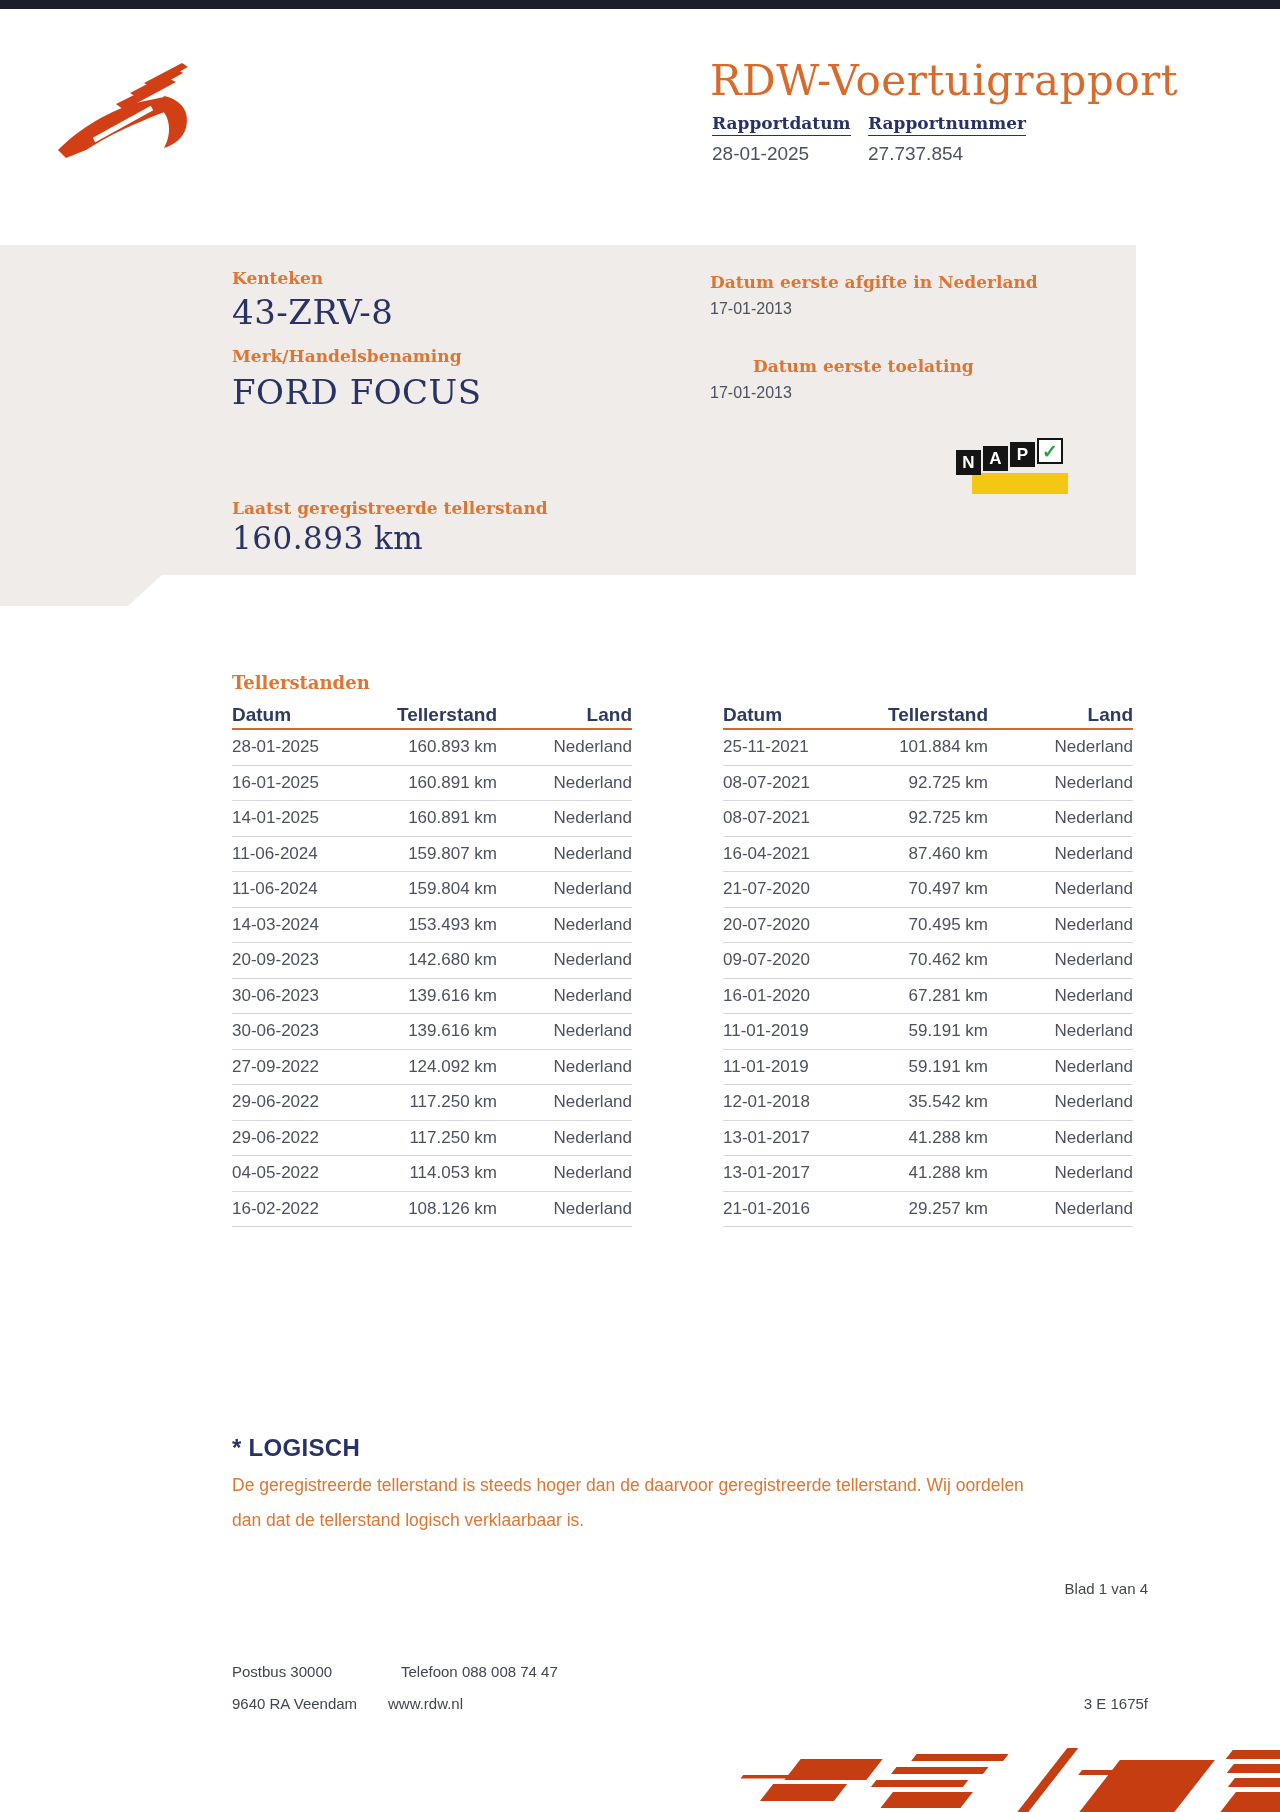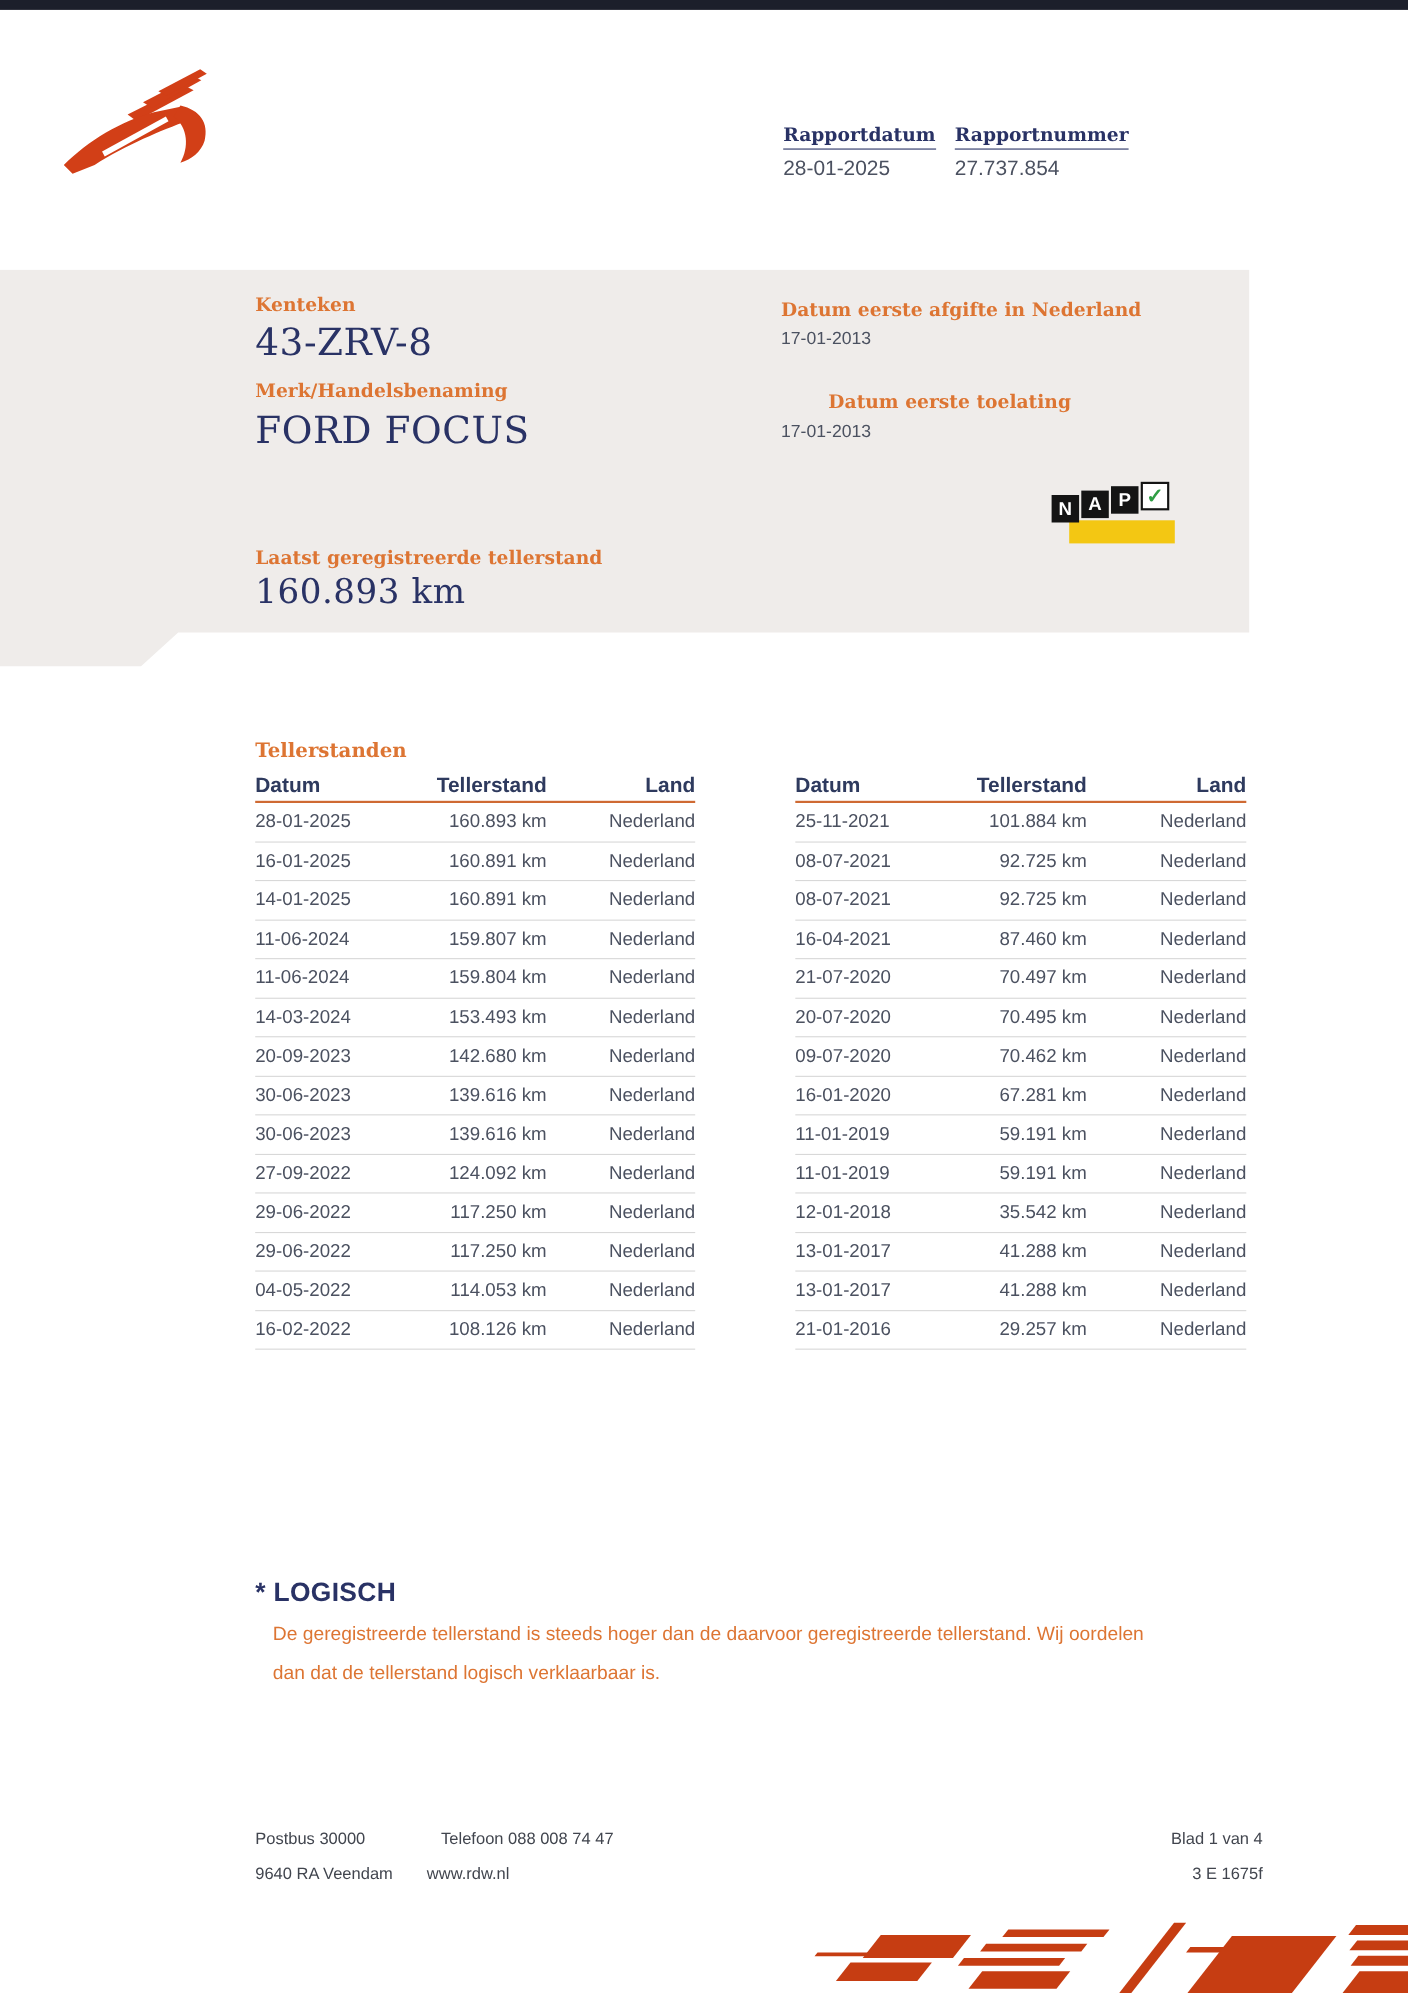--- a/index.html
+++ b/index.html
@@ -91,27 +91,27 @@
   .trow + .trow{border-top:1px solid var(--table-line,#d8d8d8);}
   .tbody{border-bottom:1px solid var(--table-line,#d8d8d8);}
   .cell-tellerstand,.cell-land{text-align:right;}
   
   .note-title{
     position:absolute;left:232px;top:1434px;
     font-weight:bold;font-size:24px;color:var(--navy,#293265);letter-spacing:0.3px;
   }
   .note-text{
     position:absolute;left:232px;top:1468px;width:812px;
-    font-size:17.5px;line-height:35px;color:var(--label-orange,#dd7533);margin-left:16px;
+    font-size:17.5px;line-height:35px;color:var(--label-orange,#dd7533);
   }
   
   .footer-item{position:absolute;font-size:15px;color:#41454e;white-space:nowrap;}
   .f-a1{left:232px;top:1663px;} .f-a2{left:232px;top:1695px;}
   .f-p{left:401px;top:1663px;}  .f-w{left:388px;top:1695px;}
-  .f-page{left:948px;top:1663px;width:200px;text-align:right;}
+  .f-page{left:948px;top:1580px;width:200px;text-align:right;}
   .f-code{left:948px;top:1695px;width:200px;text-align:right;}
   
   .bottom-art{position:absolute;left:640px;top:1742px;width:640px;height:70px;}
 </style>
 </head>
 <body>
 
 <div class="page">
 
   <div class="topbar"></div>
@@ -119,20 +119,21 @@
   <svg class="brand-logo" viewBox="0 0 170 115">
     <g fill="#d23f17">
       <path d="M64 52 L116 26 L124 30 L72 58 Z"></path>
       <path d="M78 41 L124 17 L131 21 L86 46 Z"></path>
       <path d="M92 31 L130 11 L136 15 L99 35 Z"></path>
       <path d="M6 98 C28 76 58 58 88 50 L112 45 L118 58 C96 66 62 80 34 98 L14 106 Z"></path>
       <path d="M112 44 C130 48 138 60 134 76 C131 86 122 93 112 96 C120 82 119 64 106 54 Z"></path>
     </g>
     <path d="M42 88 L100 56" stroke="#ffffff" stroke-width="5" fill="none"></path>
   </svg>
+  <div class="doc-title">RDW-Voertuigrapport</div>
 
   <div class="report-meta">
     <span class="meta-label c1">Rapportdatum</span>
     <span class="meta-label c2">Rapportnummer</span>
     <span class="meta-value c1">28-01-2025</span>
     <span class="meta-value c2">27.737.854</span>
   </div>
 
   <div class="panel"></div>
 

